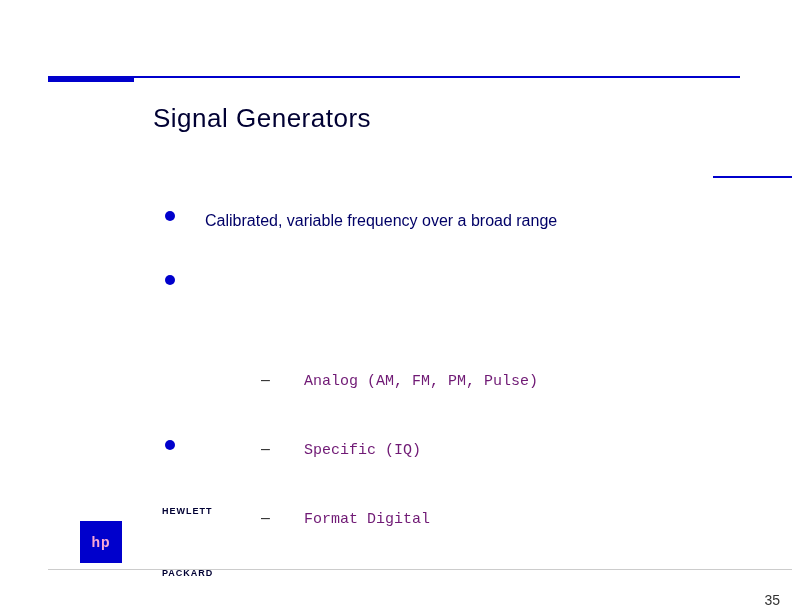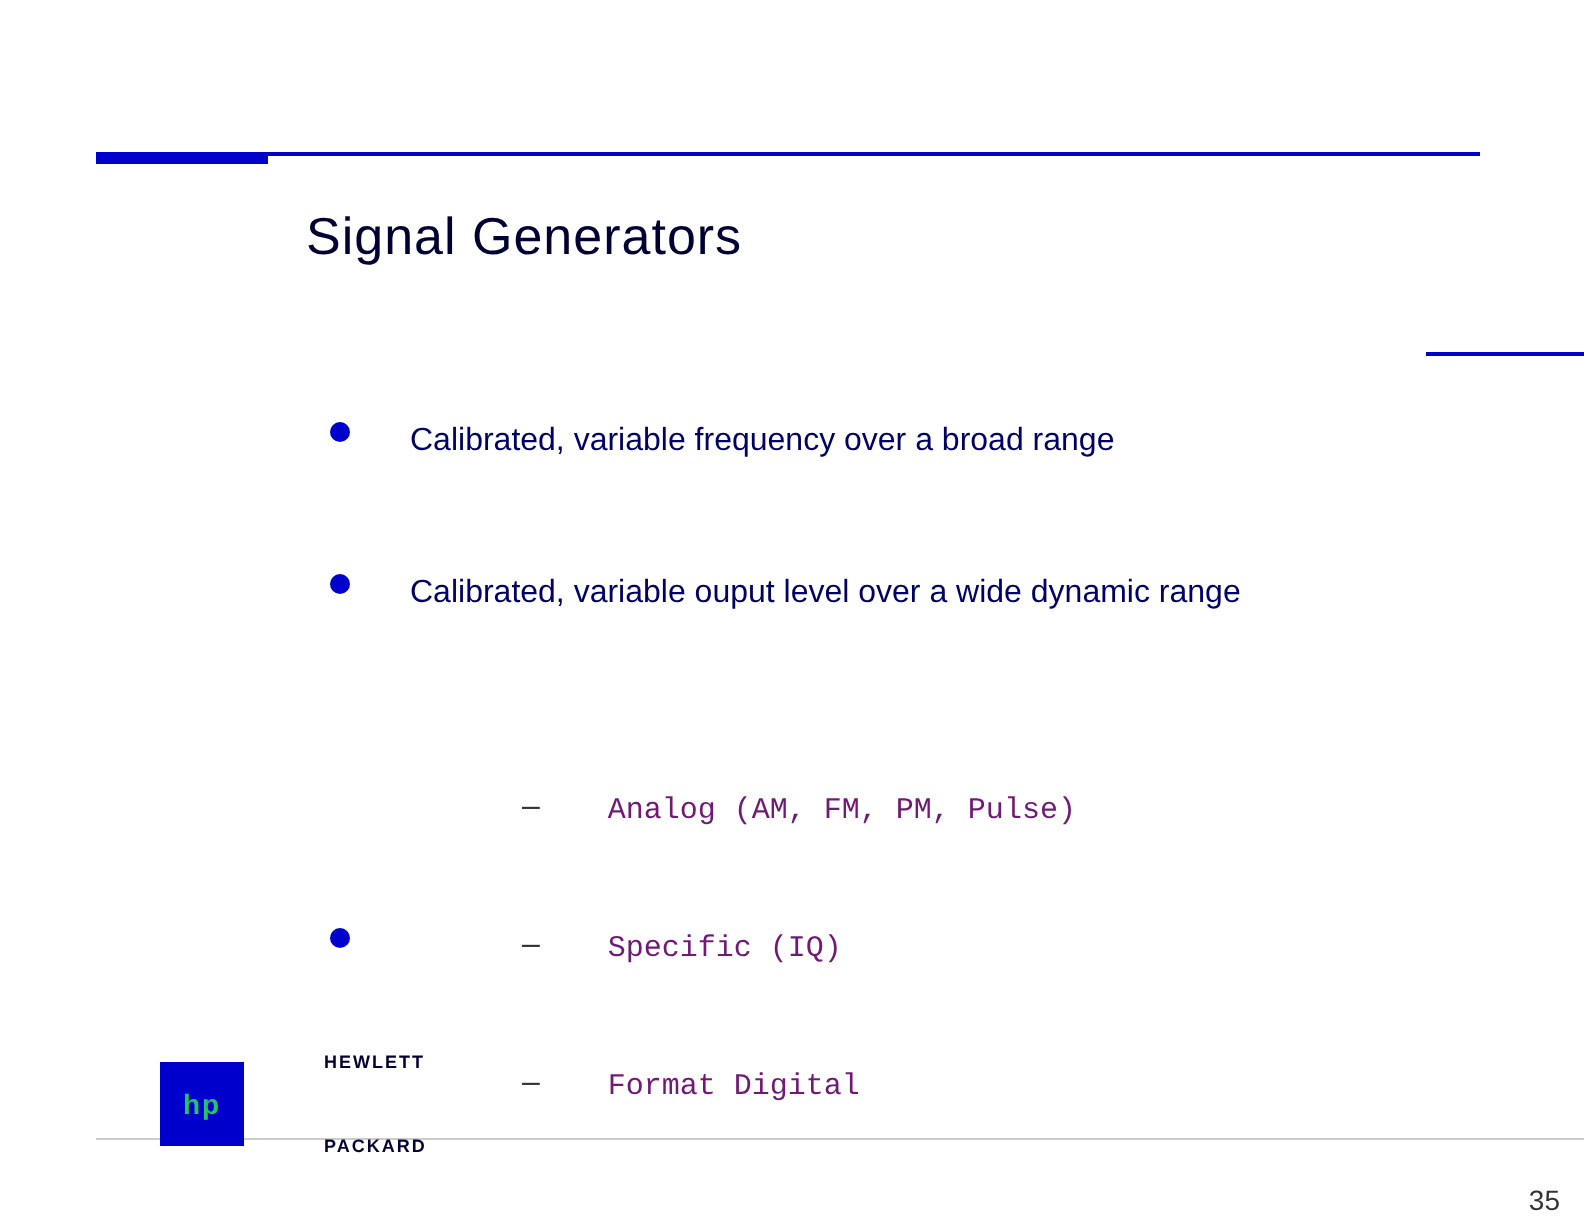--- a/index.html
+++ b/index.html
@@ -138,30 +138,31 @@
       width: 42px;
       height: 42px;
       background: #0000cc;
       display: flex;
       align-items: center;
       justify-content: center;
       margin-right: 8px;
     }
 
     .hp-logo-text {
-      color: #22c55e;
+      color: #f9a8d4;
       font-size: 14px;
       font-weight: bold;
       font-family: 'Arial', sans-serif;
       letter-spacing: 1px;
     }
 
     .hp-company-text {
       display: flex;
       flex-direction: column;
+      gap: 20px;
     }
 
     .hp-company-line {
       font-size: 9px;
       font-weight: bold;
       color: #000033;
       font-family: 'Arial', sans-serif;
       letter-spacing: 1px;
     }
 
@@ -187,21 +188,20 @@
 
 <div class="content">
 
   <div class="bullet-item">
     <div class="bullet-dot"></div>
     <span class="bullet-text">Calibrated, variable frequency over a broad range</span>
   </div>
 
   <div class="bullet-item">
     <div class="bullet-dot"></div>
-    <span class="bullet-text">Calibrated, variable ouput level over a wide dynamic range</span>
   </div>
 
   <div class="bullet-item">
     <div class="bullet-dot"></div>
     <div>
       <div class="sub-items">
 
         <div class="sub-item">
           <span class="sub-dash">–</span>
           <span class="sub-text">Analog (AM, FM, PM, Pulse)</span>

